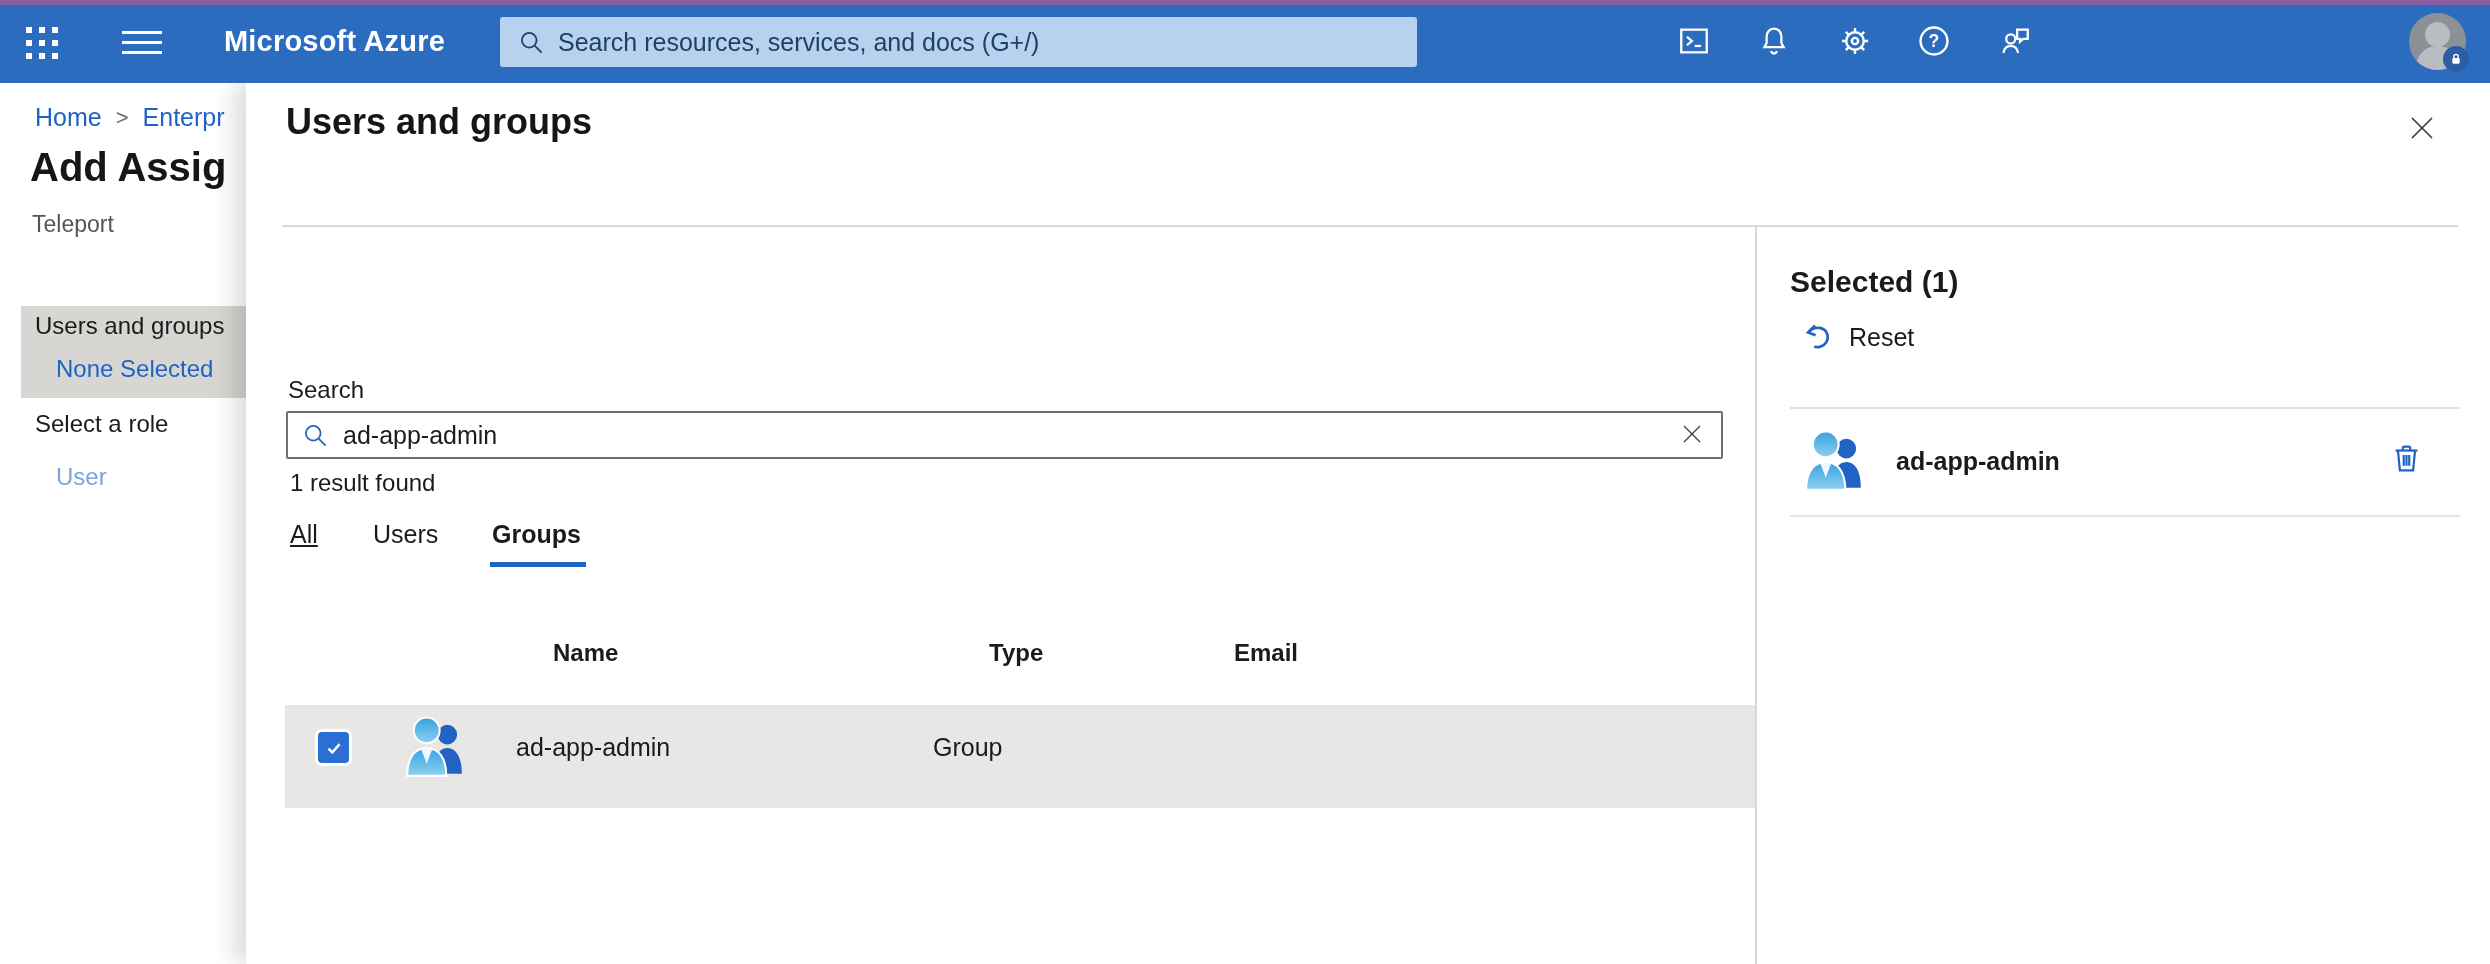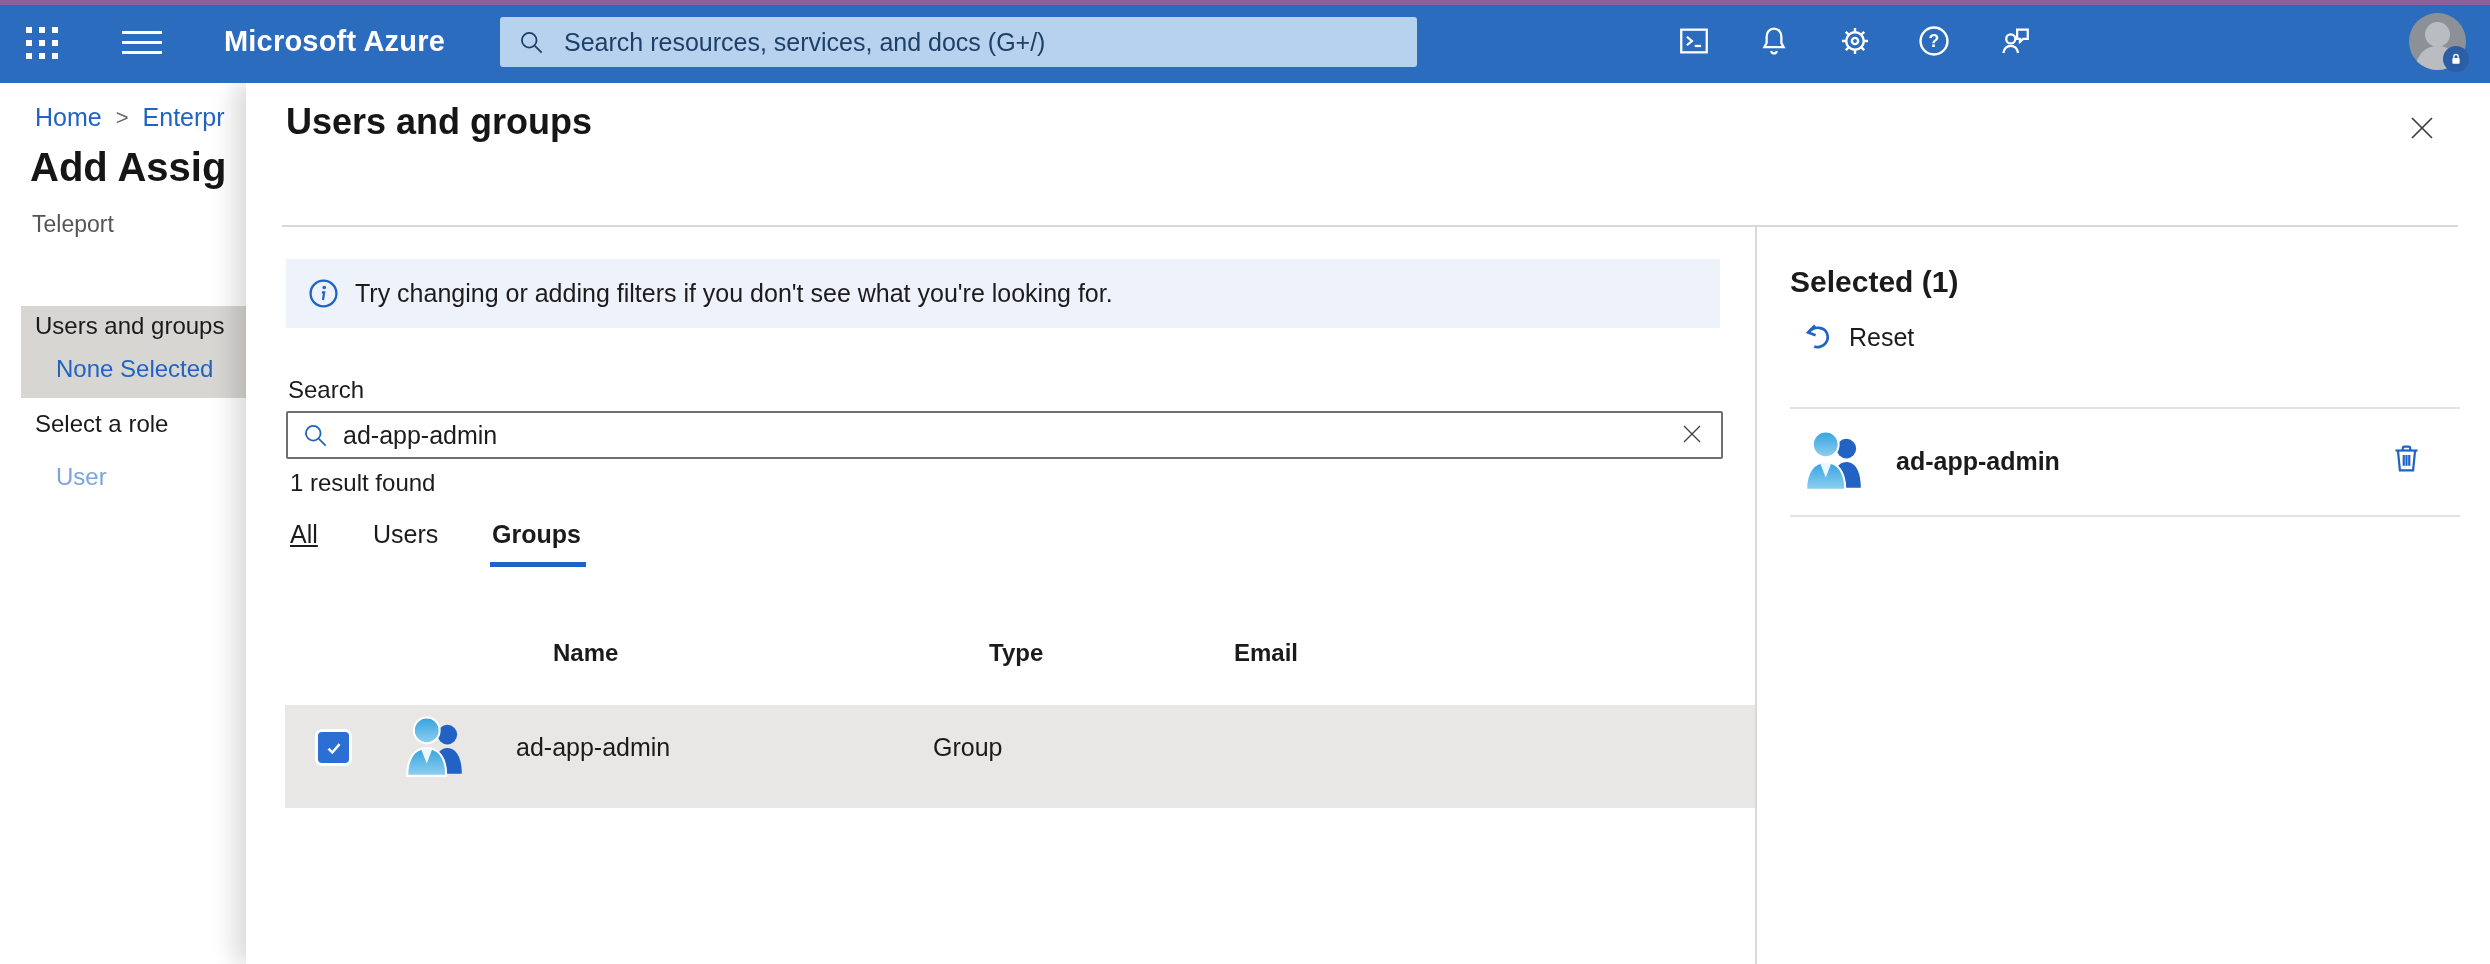--- a/index.html
+++ b/index.html
@@ -10,21 +10,21 @@
   
   .topbar { position: absolute; left:0; top:0; width:100%; height:83px; background: var(--topbar); z-index: 20; }
   .strip { position:absolute; left:0; top:0; width:100%; height:5px; background: var(--topbar-strip); }
   .waffle { position:absolute; left:26px; top:27px; width:34px; height:34px; display:grid;
             grid-template-columns:repeat(3,6px); grid-template-rows:repeat(3,6px); gap:7px; background:none; border:none; cursor:pointer;}
   .waffle i { background:#fff; width:6px; height:6px; display:block; }
   .burger { position:absolute; left:122px; top:31px; width:40px; height:24px; background:none; border:none; cursor:pointer; }
   .burger i { display:block; width:40px; height:3px; background:#fff; margin:0 0 7px 0; }
   .brand { position:absolute; left:224px; top:25px; color:#fff; font-size:29px; font-weight:bold; letter-spacing:.2px; text-decoration:none; }
   .gsearch { position:absolute; left:500px; top:17px; width:917px; height:50px; background:var(--search-bg);
-             border-radius:3px; display:flex; align-items:center; padding-left:18px; color:var(--search-ink); cursor:text;gap:6px; }
+             border-radius:3px; display:flex; align-items:center; padding-left:18px; color:var(--search-ink); cursor:text; }
   .gsearch svg { width:27px; height:27px; margin-right:13px; }
   .gsearch span { font-size:25px; }
   .copilot { position:absolute; left:1443px; top:13px; width:181px; height:57px; background:#fff; border:none; border-radius:9px;
              display:flex; align-items:center; justify-content:center; gap:12px; cursor:pointer; }
   .cp-logo { width:34px; height:34px; border-radius:9px; position:relative; overflow:hidden;
              background: conic-gradient(from 220deg, #4a9fe8, #2f6fd6 80deg, #b84fd0 150deg, #ef6950 210deg, #f2b44b 270deg, #57c2e8 330deg, #4a9fe8); }
   .cp-logo::after { content:""; position:absolute; left:-6px; top:14px; width:46px; height:7px; background:#fff; transform:rotate(-40deg); }
   .copilot b { font-size:27px; font-weight:bold; color:var(--copilot-ink); }
   .tb-icon { position:absolute; top:20px; width:44px; height:44px; background:none; border:none; cursor:pointer; }
   .tb-icon svg { width:34px; height:34px; }
@@ -215,28 +215,20 @@
   <section class="panel">
     <h2 class="p-title">Users and groups</h2>
     <button class="p-close">
       <svg viewBox="0 0 24 24" fill="none" stroke="#3f3f3f" stroke-width="1.4">
           <path d="M4 4 L20 20 M20 4 L4 20"></path>
         </svg>
     </button>
     <div class="p-hr"></div>
     <div class="p-vline"></div>
 
-    <div class="banner">
-      <svg viewBox="0 0 24 24">
-        <circle cx="12" cy="12" r="10" fill="none" stroke="currentColor" stroke-width="1.8"></circle>
-        <circle cx="12.6" cy="7.4" r="1.4" fill="currentColor"></circle>
-        <path d="M10.8 11.2 L12.5 11.2 L11.6 17" stroke="currentColor" stroke-width="1.7" fill="none"></path>
-        </svg>
-      <span>Try changing or adding filters if you don't see what you're looking for.</span>
-    </div>
 
     <div class="s-label">Search</div>
     <div class="sbox">
       <svg class="mag" viewBox="0 0 24 24" fill="none" stroke="currentColor" stroke-width="1.6">
         <circle cx="10" cy="10" r="6.5"></circle>
           <path d="M15 15 L21 21"></path>
         </svg>
       <span class="val">ad-app-admin</span>
       <button class="clear">
         <svg viewBox="0 0 24 24" fill="none" stroke="#3f3f3f" stroke-width="1.3">

